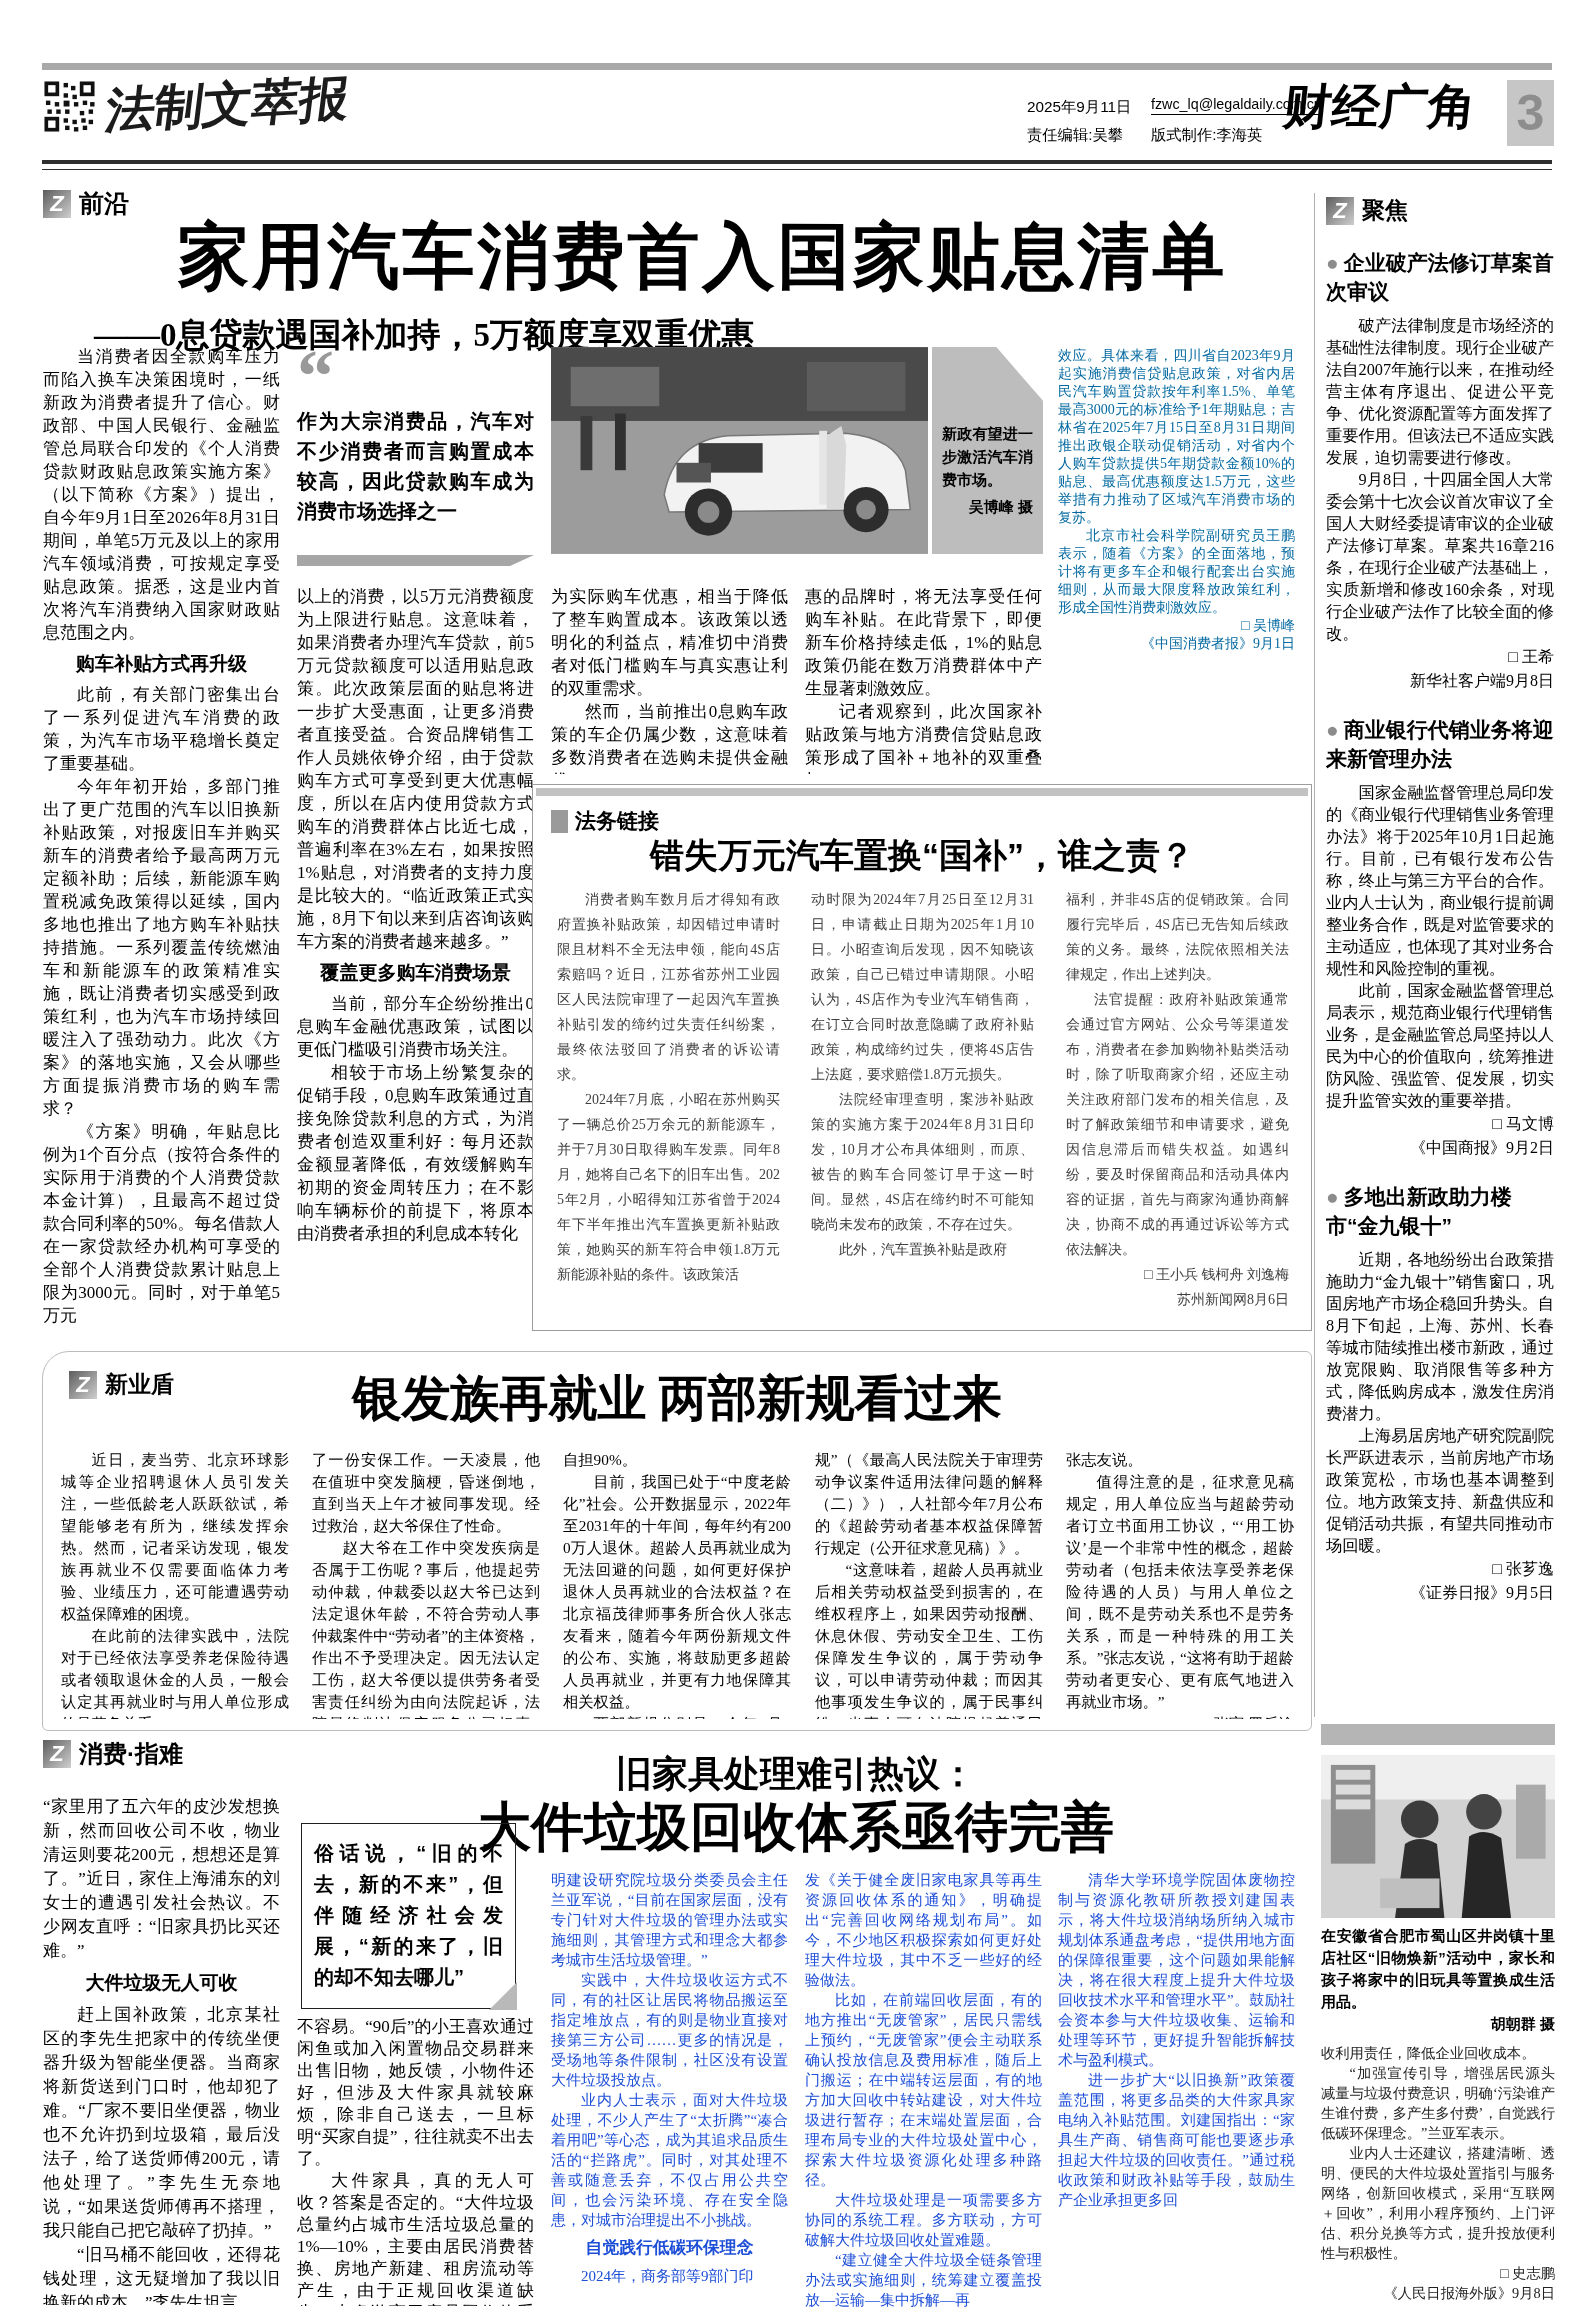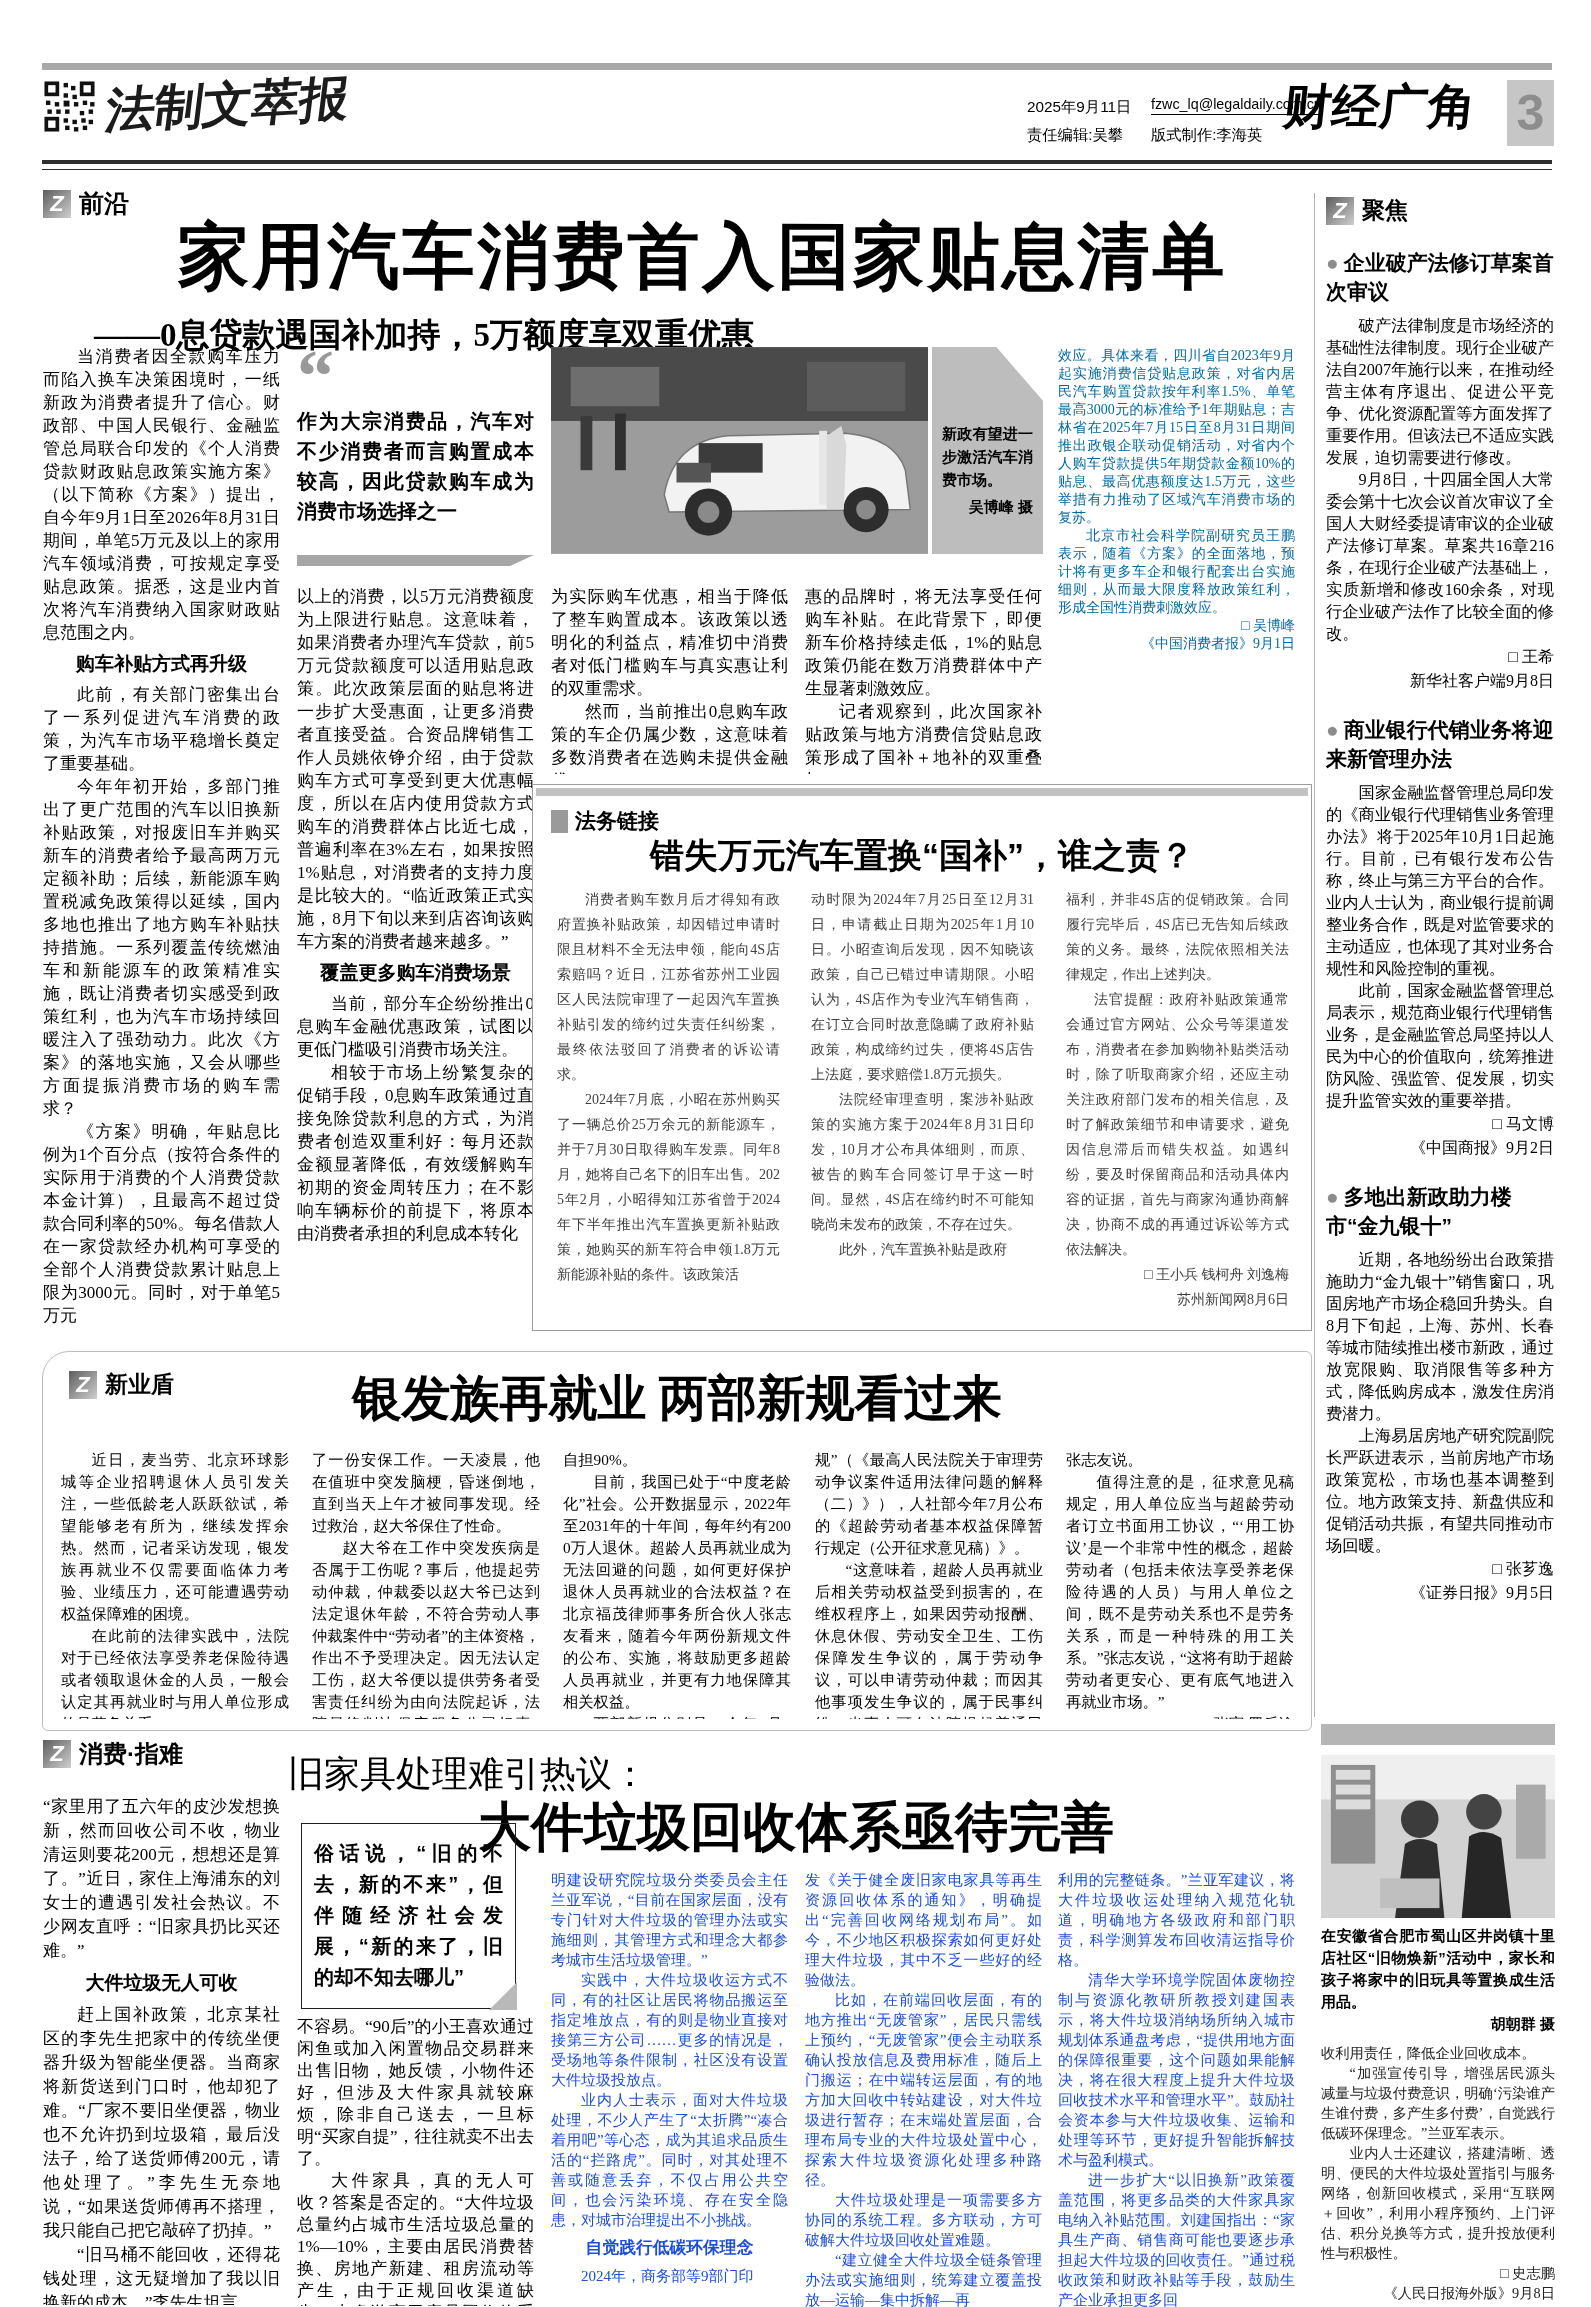--- a/index.html
+++ b/index.html
@@ -83,21 +83,21 @@
                border:1.5px solid #bcbcbc;border-radius:27px 6px 6px 6px;}
   .silver-label{position:absolute;left:26px;top:17px;font-size:23px;}
   .silver-title{position:absolute;top:14px;left:0;width:100%;text-align:center;
                 font-size:49px;font-weight:900;}
   .scol{position:absolute;top:97px;height:270px;width:228px;overflow:hidden;
         font-size:15.3px;line-height:22px;}
   .scol1{left:18px;}.scol2{left:269px;}.scol3{left:520px;}.scol4{left:772px;}.scol5{left:1023px;}
 
   
   .con-label{left:43px;top:1738px;font-size:24px;}
-  .con-t1{left:288px;top:1750px;width:1032px;text-align:left;font-size:36px;font-weight:normal;}
+  .con-t1{left:280px;top:1750px;width:1032px;text-align:center;font-size:36px;font-weight:bold;}
   .con-t2{left:280px;top:1792px;width:1032px;text-align:center;font-size:53px;font-weight:900;}
   .ccol1{left:43px;top:1795px;width:237px;height:510px;font-size:17px;line-height:24px;}
   .qbox{left:301px;top:1823px;width:215px;height:186px;border:1.5px solid #1f1f1f;
         padding:14px 12px;font-family:"Liberation Sans",sans-serif;font-weight:bold;
         font-size:20px;line-height:31px;text-align:justify;word-break:break-all;}
   .qbox:after{content:"";position:absolute;right:-1.5px;bottom:-1.5px;
               border-left:28px solid transparent;border-bottom:28px solid #b9b9b9;}
   .ccol2{left:297px;top:2016px;width:237px;height:290px;font-size:17px;line-height:22px;}
   .ccolsm{width:237px;height:437px;top:1870px;font-size:15px;line-height:20px;color:#1d4ed8;}
   .ccol3{left:551px;}.ccol4{left:805px;}.ccol5{left:1058px;}
@@ -321,21 +321,20 @@
     <p class="p subhead">自觉践行低碳环保理念</p>
     <p class="p">2024年，商务部等9部门印</p>
   </div>
 <div class="col ccolsm ccol4">
     <p class="p noindent">发《关于健全废旧家电家具等再生资源回收体系的通知》，明确提出“完善回收网络规划布局”。如今，不少地区积极探索如何更好处理大件垃圾，其中不乏一些好的经验做法。</p>
     <p class="p">比如，在前端回收层面，有的地方推出“无废管家”，居民只需线上预约，“无废管家”便会主动联系确认投放信息及费用标准，随后上门搬运；在中端转运层面，有的地方加大回收中转站建设，对大件垃圾进行暂存；在末端处置层面，合理布局专业的大件垃圾处置中心，探索大件垃圾资源化处理多种路径。</p>
     <p class="p">大件垃圾处理是一项需要多方协同的系统工程。多方联动，方可破解大件垃圾回收处置难题。</p>
     <p class="p">“建立健全大件垃圾全链条管理办法或实施细则，统筹建立覆盖投放—运输—集中拆解—再</p>
   </div>
 <div class="col ccolsm ccol5">
-    <p class="p noindent">利用的完整链条。”兰亚军建议，将大件垃圾收运处理纳入规范化轨道，明确地方各级政府和部门职责，科学测算发布回收清运指导价格。</p>
     <p class="p">清华大学环境学院固体废物控制与资源化教研所教授刘建国表示，将大件垃圾消纳场所纳入城市规划体系通盘考虑，“提供用地方面的保障很重要，这个问题如果能解决，将在很大程度上提升大件垃圾回收技术水平和管理水平”。鼓励社会资本参与大件垃圾收集、运输和处理等环节，更好提升智能拆解技术与盈利模式。</p>
     <p class="p">进一步扩大“以旧换新”政策覆盖范围，将更多品类的大件家具家电纳入补贴范围。刘建国指出：“家具生产商、销售商可能也要逐步承担起大件垃圾的回收责任。”通过税收政策和财政补贴等手段，鼓励生产企业承担更多回</p>
   </div>
 
 <div class="abs vrule"></div>
 
 <div class="abs focus">
   <div class="seclabel focus-label">
     <span class="zicon">Z</span>
     <span>聚焦</span>

